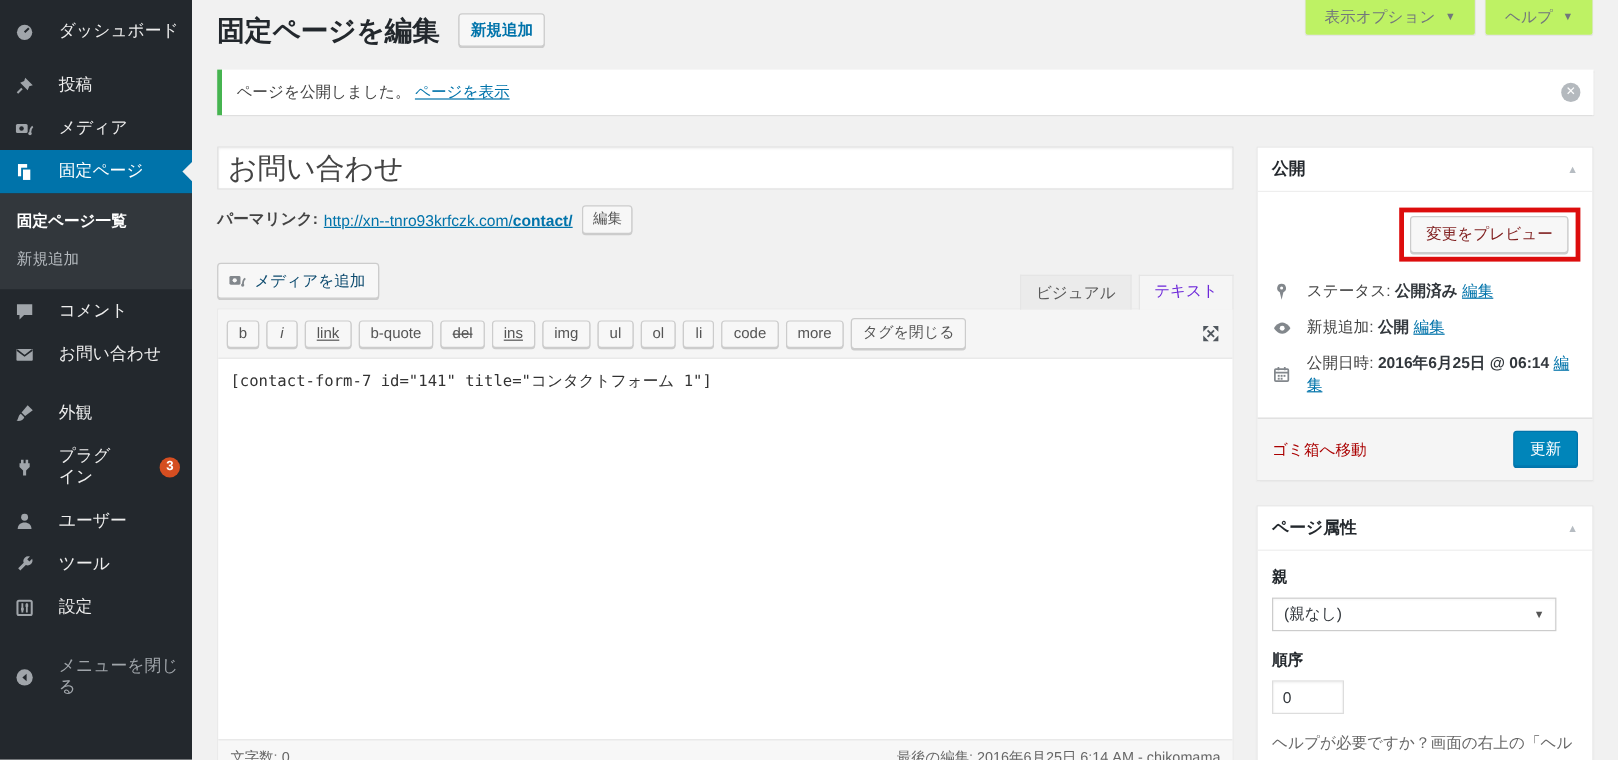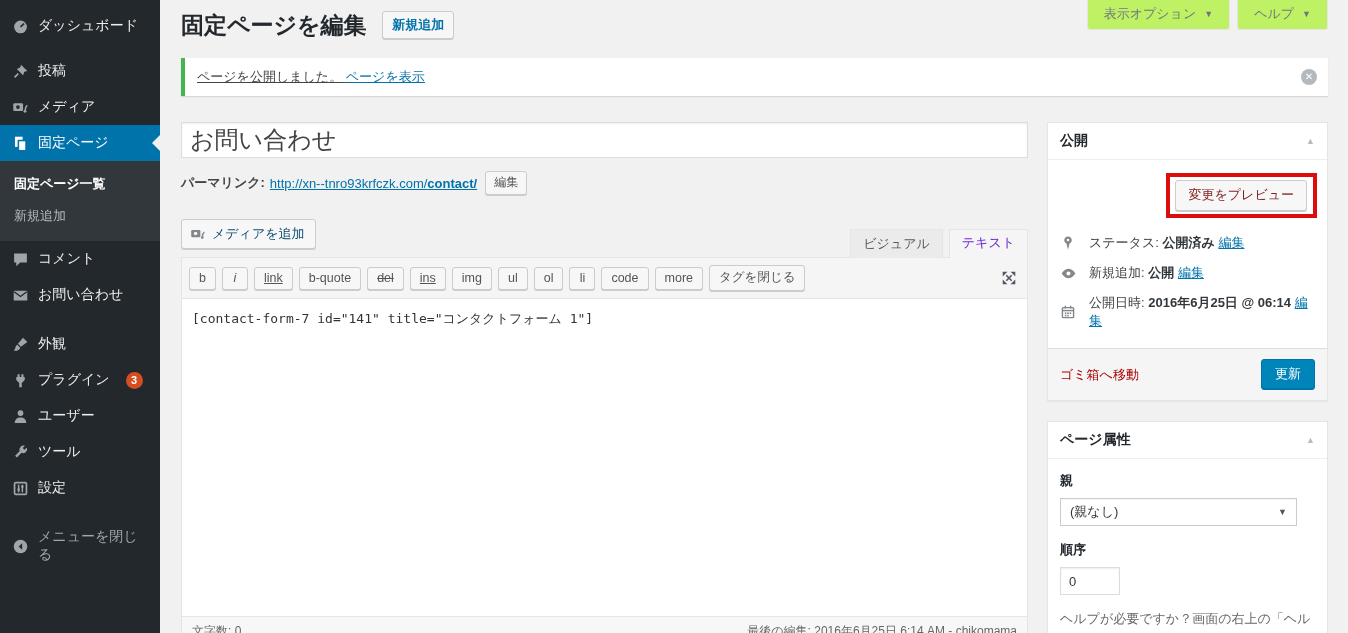--- a/index.html
+++ b/index.html
@@ -9,21 +9,21 @@
     background:#f1f1f1; color:#444; font-size:13px;
   }
   a { color:#0073aa; text-decoration:underline; cursor:pointer; }
 
   
   .sidebar {
     position:absolute; left:0; top:0; width:160px; height:633px;
     background:#23282d; color:#eee; z-index:5;
   }
   .menu-item {
-    position:relative; display:flex; align-items:center; gap:9px;
+    position:relative; display:flex; align-items:center; gap:20px;
     padding:9px 10px 9px 11px; font-size:14px; color:#eee; cursor:pointer;
   }
   .menu-item .mi { width:18px; height:18px; color:#a0a5aa; flex:0 0 18px; display:flex; align-items:center; justify-content:center; }
   .menu-item.active { background:#0073aa; color:#fff; }
   .menu-item.active .mi { color:#fff; }
   .menu-item.active::after {
     content:''; position:absolute; right:0; top:50%; margin-top:-8px;
     border:8px solid transparent; border-right-color:#f1f1f1;
   }
   .menu-item.dim, .menu-item.dim .mi { color:#a0a5aa; }
@@ -52,21 +52,21 @@
   .page-header { padding-top:12px; }
   h1.page-title { display:inline-block; font-size:23px; font-weight:600; color:#23282d; line-height:1.2; }
   .add-new-btn {
     display:inline-block; margin-left:12px; position:relative; top:-4px;
     background:#f7f7f7; border:1px solid #ccc; border-radius:3px; color:#0073aa;
     font-size:13px; font-weight:bold; padding:4px 9px; cursor:pointer; box-shadow:0 1px 0 #ccc;
   }
 
   .notice {
     position:relative; margin-top:15px; background:#fff; border-left:4px solid #46b450;
-    box-shadow:0 1px 1px 0 rgba(0,0,0,.1); padding:10px 58px 10px 12px; font-size:13px; color:#444;text-decoration:underline;
+    box-shadow:0 1px 1px 0 rgba(0,0,0,.1); padding:10px 58px 10px 12px; font-size:13px; color:#444;
   }
   .dismiss {
     position:absolute; right:11px; top:50%; margin-top:-8px; width:16px; height:16px;
     background:#b4b9be; color:#fff; border-radius:50%; font-size:10px; line-height:16px;
     text-align:center; cursor:pointer; font-weight:bold;
   }
 
   .columns { display:flex; gap:19px; margin-top:26px; align-items:flex-start; }
   .col-main { flex:1 1 auto; min-width:0; }
   .col-side { flex:0 0 281px; width:281px; }

